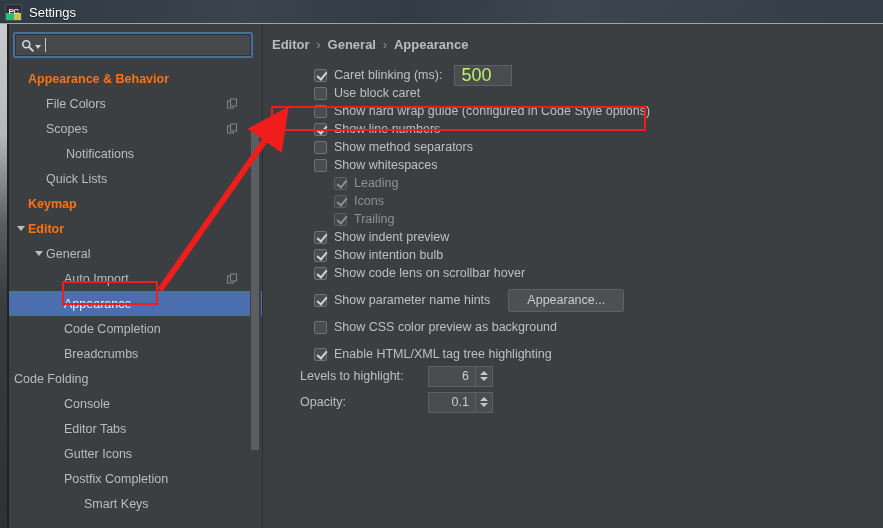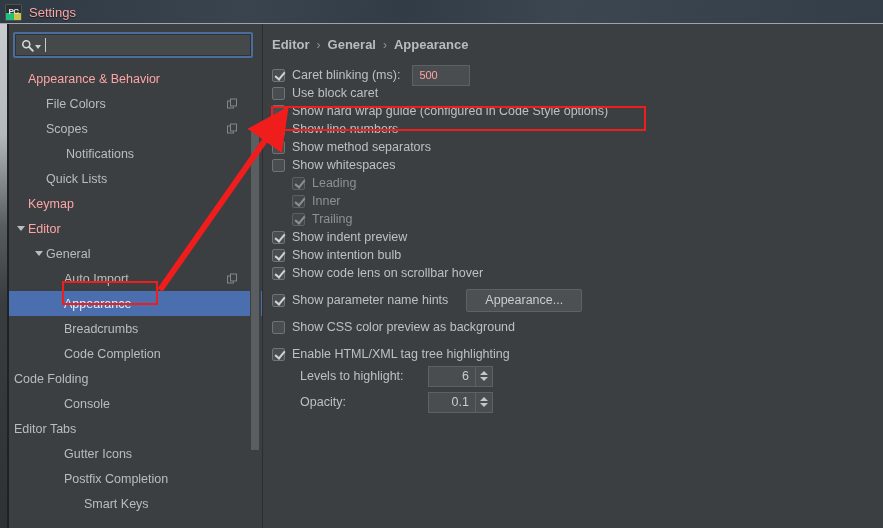--- a/index.html
+++ b/index.html
@@ -45,21 +45,21 @@
   }
   .app-icon .pc {
     font-size: 8px; font-weight: bold; letter-spacing: -0.5px;
     color: #e8e8e8; line-height: 1; font-family: "Liberation Sans", sans-serif;
     position: relative; z-index: 2;
   }
   .app-icon .c1 { position:absolute; left:0; bottom:0; width:50%; height:45%; background:#21d789; opacity:.85; }
   .app-icon .c2 { position:absolute; right:0; bottom:0; width:50%; height:45%; background:#fcf84a; opacity:.75; }
   .app-icon .c3 { position:absolute; left:0; top:0; width:100%; height:55%; background:#2b2f33; }
   .title-text {
-    color: #fca5a5; font-size: 13px; font-family: "Liberation Sans", sans-serif;
+    color: #ffffff; font-size: 13px; font-family: "Liberation Sans", sans-serif;
     text-shadow: 0 1px 1px rgba(0,0,0,.6);
     text-align: center;
   }
 
   
   .dialog {
     position: absolute; left: 0; top: 24px; width: 883px; height: 504px;
     background: #3c3f41;
     display: flex;
   }
@@ -114,21 +114,21 @@
   }
   .tree-row {
     position: relative;
     height: 25px;
     display: flex; align-items: center;
     color: #b9bdc0;
     font-size: 12.5px;
     white-space: nowrap;
     font-family: "Liberation Sans", sans-serif;
   }
-  .tree-row.bold { color: #fca5a5; font-weight: normal; }
+  .tree-row.bold { color: #f97316; font-weight: bold; }
   .tree-row.selected { background: #4b6eaf; color: #e9ecef; }
   .tw { width: 14px; flex: 0 0 14px; display:flex; align-items:center; justify-content:center; }
   .tri {
     width: 0; height: 0;
     border-left: 5px solid #b9bdc0;
     border-top: 3.5px solid transparent;
     border-bottom: 3.5px solid transparent;
   }
   .tri.open {
     border-left: 4px solid transparent;
@@ -168,20 +168,21 @@
     font-family: "Liberation Sans", sans-serif;
   }
   .breadcrumb .sep { color: #8e9295; font-weight: normal; font-size: 12px; }
 
   .opt-row {
     display: flex; align-items: center;
     height: 18px; margin-bottom: 0px;
     color: #bcc0c3; font-size: 12.5px;
     font-family: "Liberation Sans", sans-serif;
     white-space: nowrap;
+    margin-left: 42px;
   }
   .opt-row.gap-top { margin-top: 9px; }
 
   .cb {
     width: 13px; height: 13px; flex: 0 0 13px;
     border: 1px solid #6e7376;
     background: #4a4d4f;
     border-radius: 2px;
     margin-right: 7px;
     position: relative;
@@ -196,22 +197,22 @@
   }
   .cb.disabled { border-color: #5c6063; background: #434648; }
   .cb.disabled.checked::after { border-color: #8b8f92; }
   .opt-row.dim { color: #8d9194; }
   .opt-row.indent { padding-left: 20px; }
 
   .numfield {
     margin-left: 12px;
     background: #4a4d4f;
     border: 1px solid #5d6164;
-    color: #fca5a5;
-    font-size: 11px;
+    color: #bef264;
+    font-size: 18px;
     height: 21px; width: 58px;
     padding: 0 6px;
     display: flex; align-items: center;
     font-family: "Liberation Sans", sans-serif;
   }
 
   .spinner-wrap { display: flex; align-items: stretch; margin-left: 10px; }
   .spinner-field {
     background: #4a4d4f; border: 1px solid #5d6164; border-right: 0;
     color: #c8cccf; font-size: 12.5px;
@@ -347,35 +348,35 @@
               <b></b>
               <i></i>
             </span>
           </div>
           <div class="tree-row selected" style="padding-left: 50px;">
             <span class="tw"></span>
             <span>Appearance</span>
           </div>
           <div class="tree-row" style="padding-left: 50px;">
             <span class="tw"></span>
+            <span>Code Completion</span>
+          </div>
+          <div class="tree-row" style="padding-left: 50px;">
+            <span class="tw"></span>
             <span>Breadcrumbs</span>
           </div>
-          <div class="tree-row" style="padding-left: 50px;">
-            <span class="tw"></span>
-            <span>Code Completion</span>
-          </div>
           <div class="tree-row" style="">
             <span class="tw"></span>
             <span>Code Folding</span>
           </div>
           <div class="tree-row" style="padding-left: 50px;">
             <span class="tw"></span>
             <span>Console</span>
           </div>
-          <div class="tree-row" style="">
+          <div class="tree-row" style="padding-left: 50px;">
             <span class="tw"></span>
             <span>Editor Tabs</span>
           </div>
           <div class="tree-row" style="padding-left: 50px;">
             <span class="tw"></span>
             <span>Gutter Icons</span>
           </div>
           <div class="tree-row" style="padding-left: 50px;">
             <span class="tw"></span>
             <span>Postfix Completion</span>
@@ -428,21 +429,21 @@
           <div class="opt-row">
             <span class="cb"></span>
             <span>Show whitespaces</span>
           </div>
           <div class="opt-row indent dim">
             <span class="cb checked disabled"></span>
             <span>Leading</span>
           </div>
           <div class="opt-row indent dim">
             <span class="cb checked disabled"></span>
-            <span>Inner</span>
+            <span>Icons</span>
           </div>
           <div class="opt-row indent dim">
             <span class="cb checked disabled"></span>
             <span>Trailing</span>
           </div>
           <div class="opt-row">
             <span class="cb checked"></span>
             <span>Show indent preview</span>
           </div>
           <div class="opt-row">

